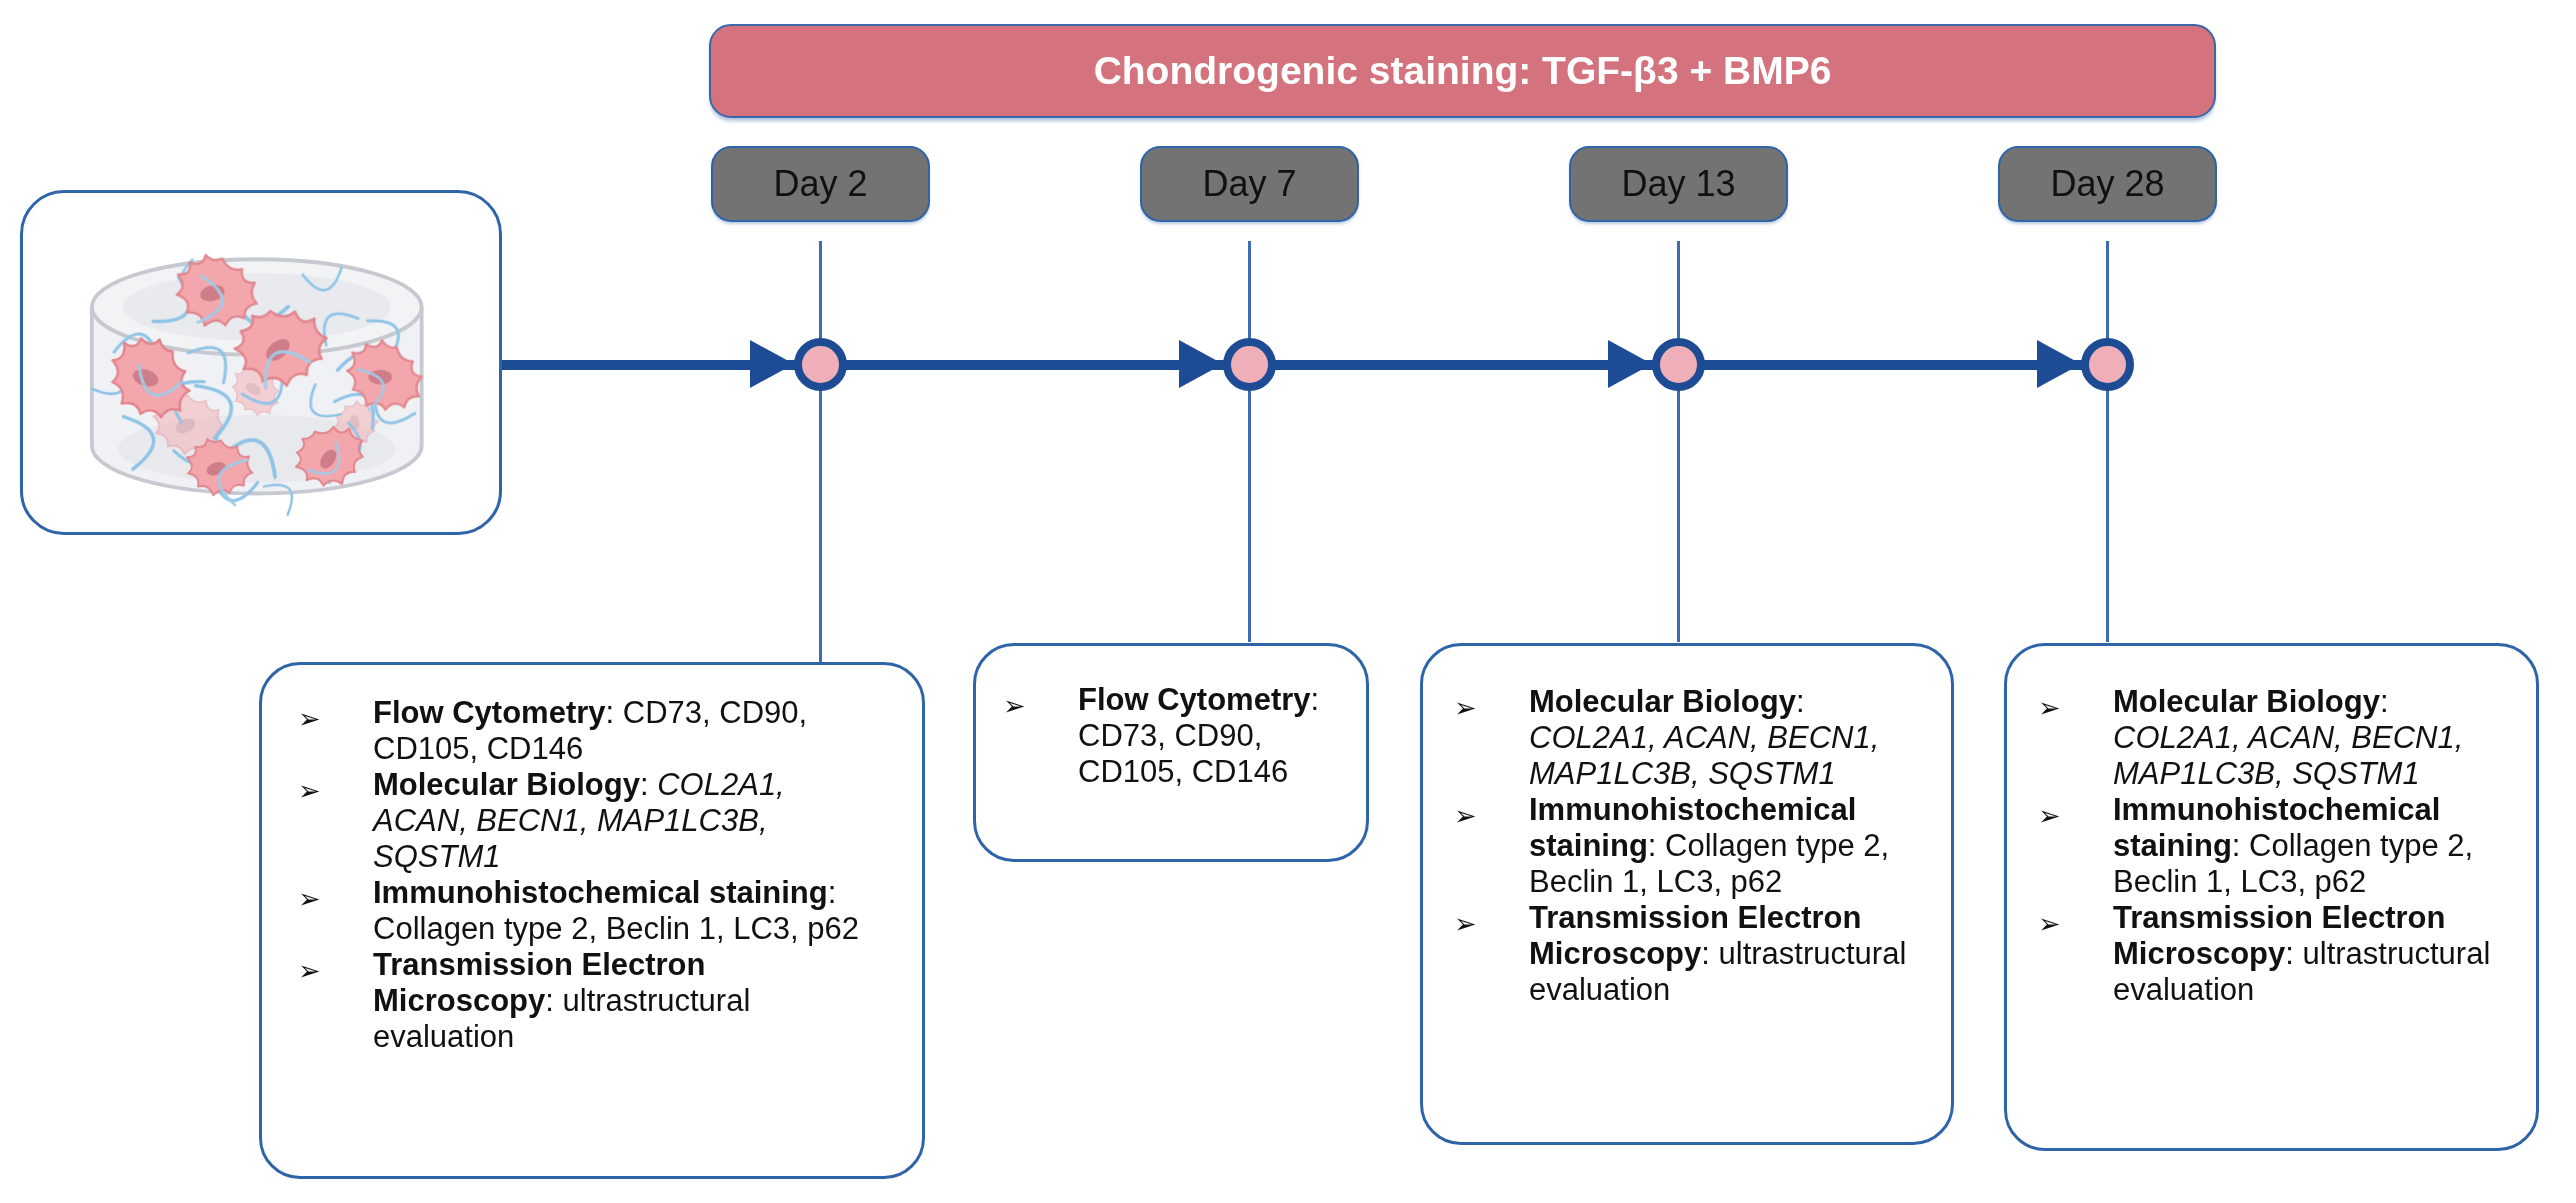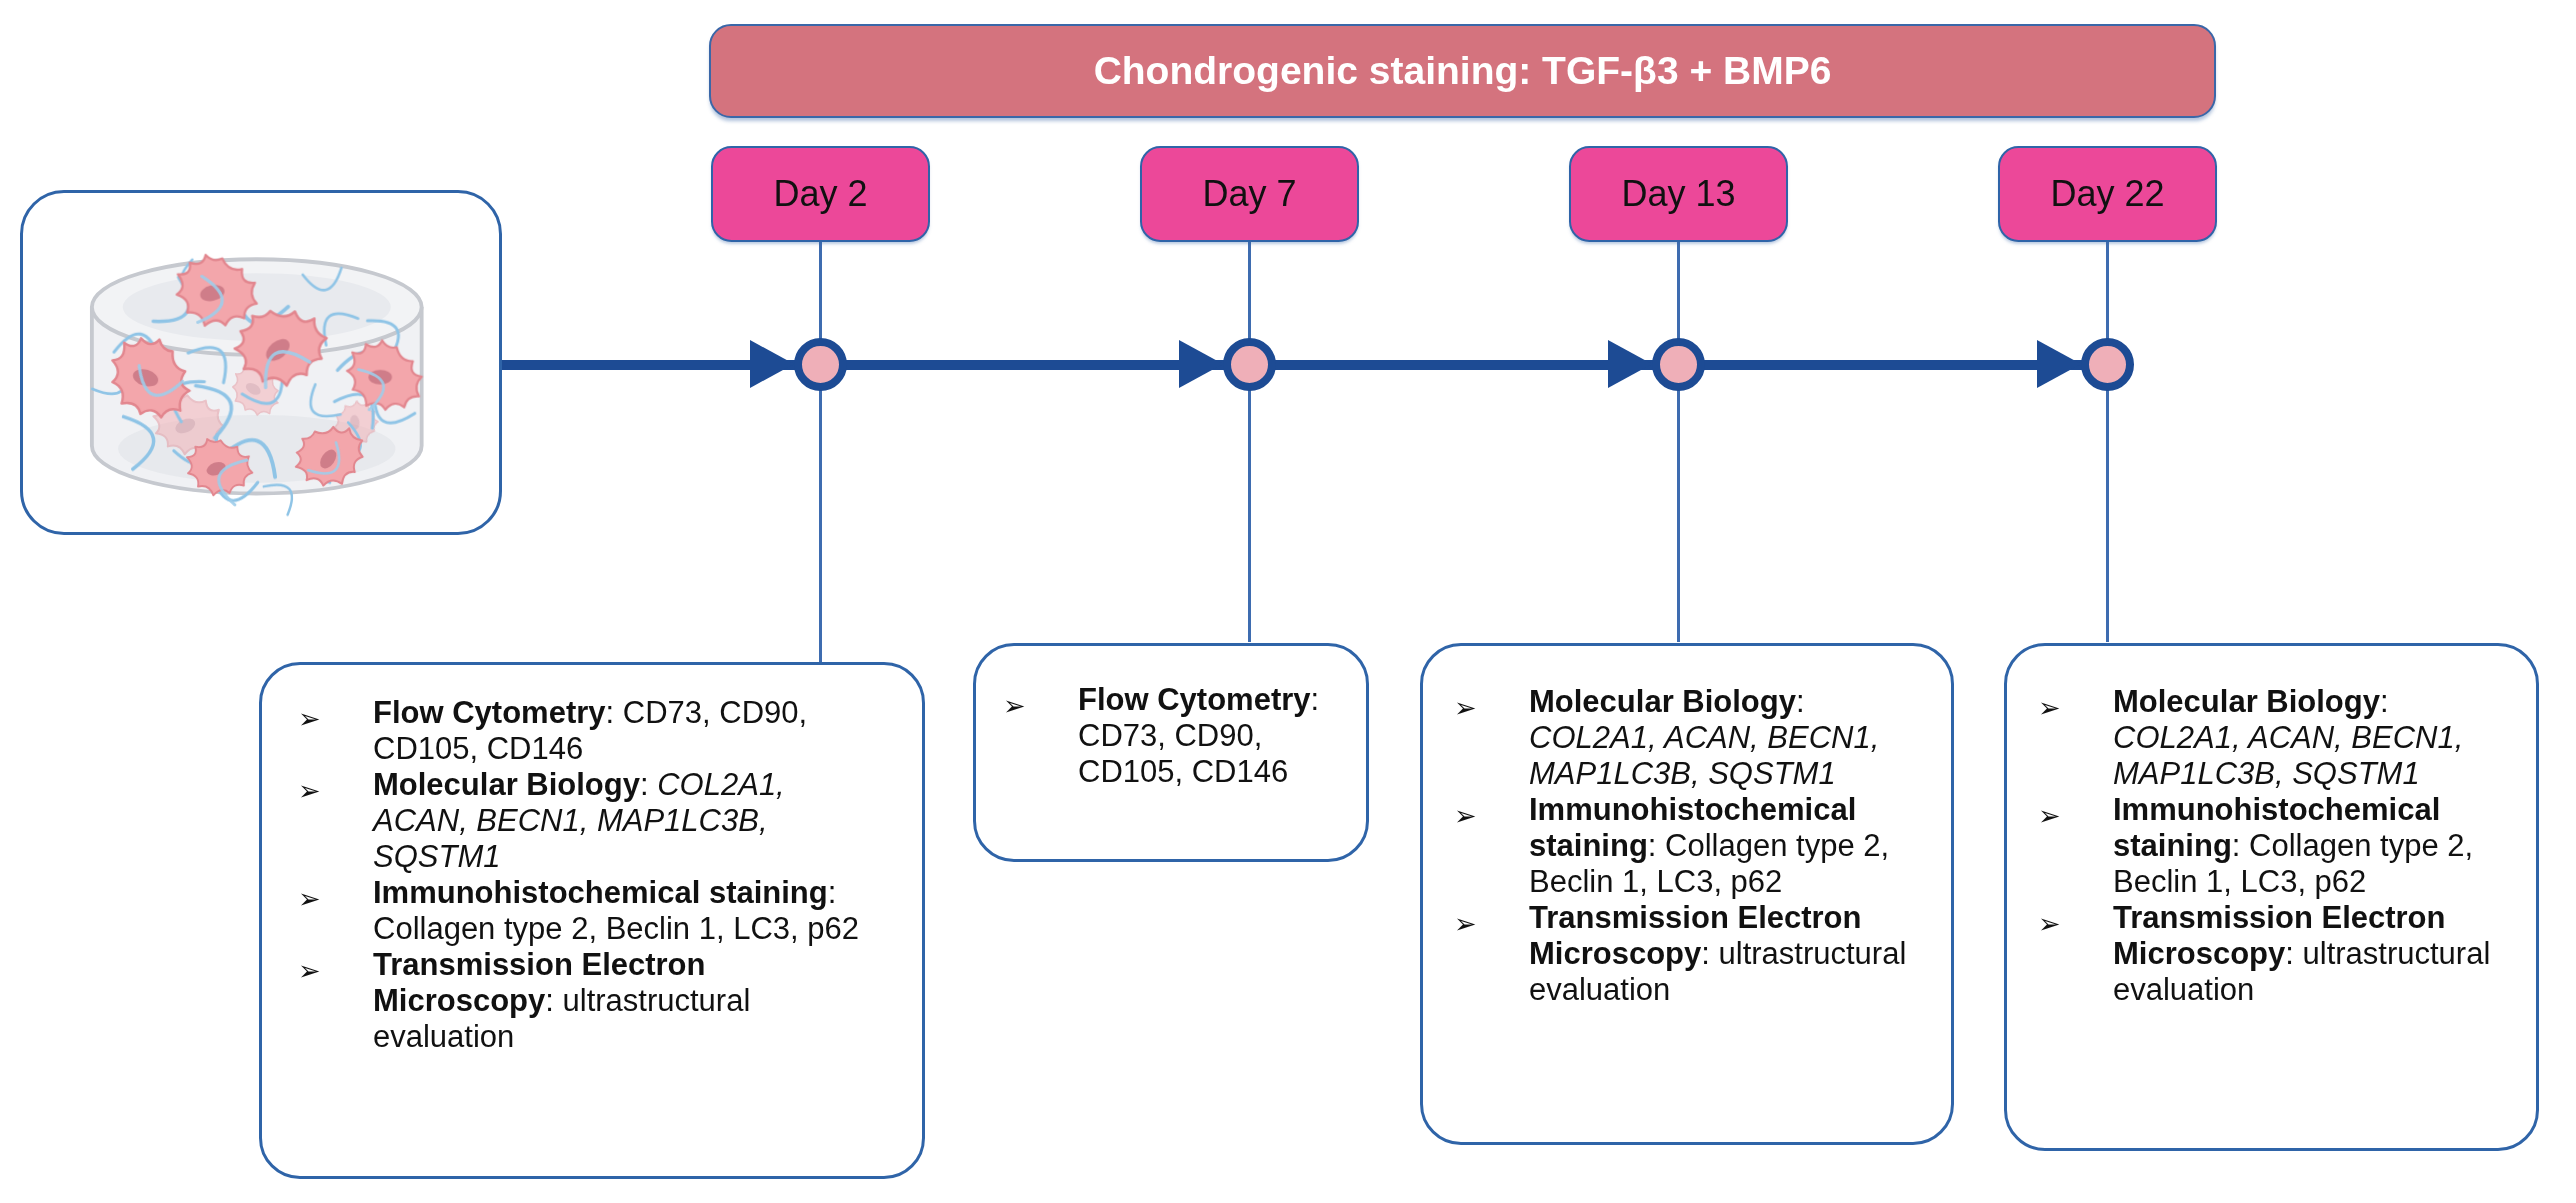--- a/index.html
+++ b/index.html
@@ -50,23 +50,23 @@
     background:var(--navy);
   }
 
   
   .col1{--cx:821px;--vh:421px;}
   .col2{--cx:1250px;--vh:401px;}
   .col3{--cx:1679px;--vh:401px;}
   .col4{--cx:2108px;--vh:401px;}
 
   .day-box{
-    position:absolute;top:146px;height:96px;width:219px;
+    position:absolute;top:146px;height:76px;width:219px;
     left:calc(var(--cx) - 110px);
-    background:#ec4899;border:2.4px solid var(--box-border);border-radius:20.4px;
+    background:#737373;border:2.4px solid var(--box-border);border-radius:20.4px;
     display:flex;align-items:center;justify-content:center;
     box-shadow:0 3.1px 3.1px -1.6px rgba(58,103,168,.35);
   }
   .day-box span{font-size:36px;color:var(--ink);}
 
   .v-line{
     position:absolute;top:241px;width:3.1px;height:var(--vh);
     left:calc(var(--cx) - 1.6px);
     background:var(--line-blue);
   }
@@ -265,21 +265,21 @@
           <span class="bullet">➢</span>
           <div class="itext"><span class="b">Transmission Electron
 Microscopy</span><span>: ultrastructural
 evaluation</span></div>
         </li>
       </ul>
   </div>
 
   <div class="v-line col4"></div>
   <div class="day-box col4">
-    <span>Day 22</span>
+    <span>Day 28</span>
   </div>
   <div class="arrowhead col4"></div>
   <div class="node col4"></div>
   <div class="assay-box col4">
     <ul class="assay-list">
         <li>
           <span class="bullet">➢</span>
           <div class="itext"><span class="b">Molecular Biology</span><span>:
 </span><span class="i">COL2A1, ACAN, BECN1,
 MAP1LC3B, SQSTM1</span></div>

